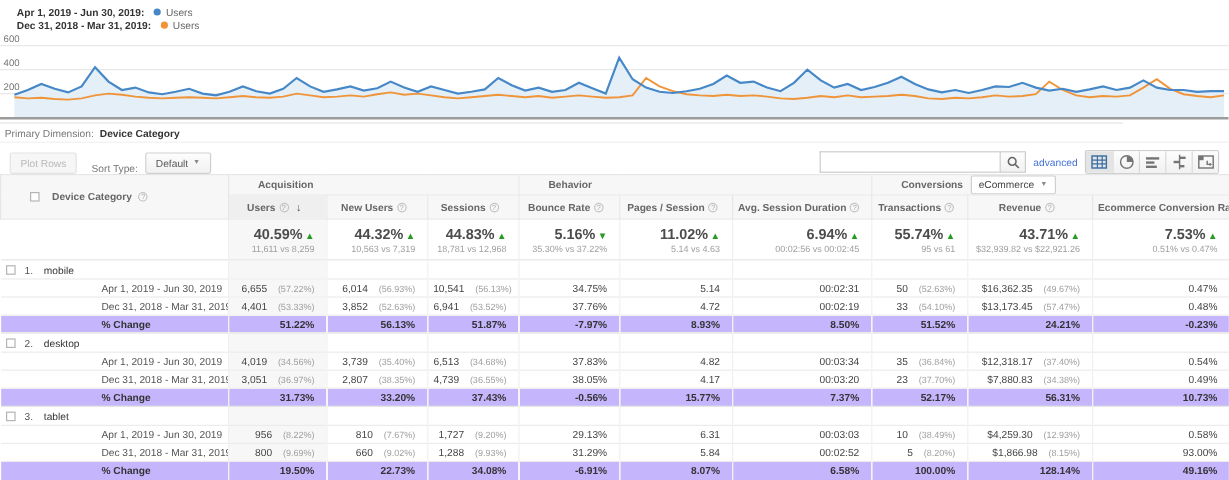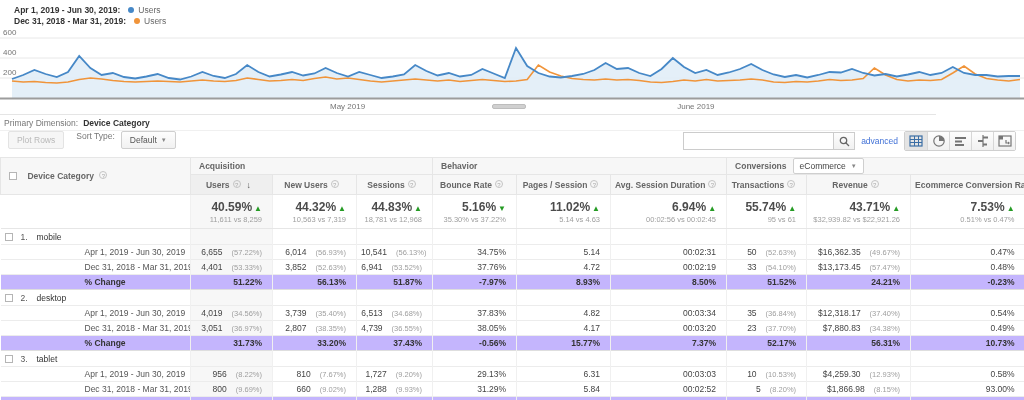--- a/index.html
+++ b/index.html
@@ -18,21 +18,21 @@
   .x-labels { position:relative; height:12px; font-size:8px; color:#757575; }
   .x-label { position:absolute; top:0; }
   .hscroll-pill { position:absolute; left:492px; top:2px; width:34px; height:5px;
     background:#d0d0d0; border:1px solid #bdbdbd; border-radius:2px; }
 
   
   .pd-row { height:16px; display:flex; align-items:center; padding-left:4px;
     font-size:8.5px; border-bottom:1px solid #f0f0f0; }
   .pd-label { color:#777; margin-right:5px; }
   .pd-value { color:#333; font-weight:bold; }
-  .toolbar { height:26px; display:flex; align-items:flex-start; padding:0 8px; gap:6px; }
+  .toolbar { height:26px; display:flex; align-items:flex-end; padding:0 8px; gap:6px; }
   .btn { font-size:8.5px; color:#555; background:linear-gradient(#fdfdfd,#f1f1f1);
     border:1px solid #cfcfcf; border-radius:2px; padding:3px 8px; display:inline-flex;
     align-items:center; gap:4px; cursor:pointer; }
   .btn.disabled { color:#b9b9b9; background:#f6f6f6; border-color:#e3e3e3; }
   .caret { font-size:6px; color:#888; }
   .sort-type-label { font-size:8.5px; color:#777; margin-left:6px; }
   .toolbar-right { margin-left:auto; display:flex; align-items:center; gap:6px; }
   .search-box { display:flex; align-items:center; }
   .search-input { width:150px; height:18px; border:1px solid #ccc; border-right:none;
     font-size:9px; padding:0 4px; outline:none; }
@@ -43,21 +43,21 @@
   .view-btn { width:22px; height:18px; display:flex; align-items:center; justify-content:center;
     background:linear-gradient(#fdfdfd,#f1f1f1); border-left:1px solid #d7d7d7; cursor:pointer; }
   .view-btn:first-child { border-left:none; }
   .view-btn.active { background:#e4e4e4; }
 
   
   table { width:1024px; border-collapse:collapse; table-layout:fixed; }
   th, td { font-size:8.5px; padding:0 10px 0 4px; overflow:hidden; white-space:nowrap; }
   thead th { background:#f7f7f7; color:#666; font-weight:bold; text-align:center;
     border:1px solid #e6e6e6; }
-  tr.band1 th { height:15px; text-align:left; padding-left:8px; }
+  tr.band1 th { height:15px; text-align:left; padding-left:24px; }
   tr.band2 th { height:20px; cursor:pointer; }
   th.device-h { text-align:left; vertical-align:middle; padding-left:6px; }
   .help-circ { display:inline-block; width:8px; height:8px; line-height:8px; border-radius:50%;
     border:1px solid #c4c4c4; color:#aaa; font-size:6px; text-align:center; font-weight:normal;
     margin-left:3px; vertical-align:1px; cursor:pointer; }
   .sort-arrow { color:#555; margin-left:6px; font-size:9px; }
   .conv-band { display:flex; align-items:center; gap:6px; }
   .mini-select { font-size:8.5px; font-weight:normal; color:#444; background:#fff;
     border:1px solid #cfcfcf; border-radius:2px; padding:2px 6px; display:inline-flex;
     align-items:center; gap:5px; cursor:pointer; }
@@ -106,25 +106,20 @@
         <line x1="0" y1="32" x2="1024" y2="32" stroke="#e8e8e8" stroke-width="1"></line>
         <text x="3" y="29" font-size="8" fill="#757575">400</text>
         <line x1="0" y1="12" x2="1024" y2="12" stroke="#e8e8e8" stroke-width="1"></line>
         <text x="3" y="9" font-size="8" fill="#757575">600</text>
         <polygon points="12,72 12.0,53.0 23.2,49.0 34.4,44.0 45.6,48.0 56.8,51.0 68.0,46.0 79.2,30.0 90.4,42.0 101.6,49.0 112.8,47.0 124.0,51.0 135.2,52.5 146.4,50.5 157.6,48.0 168.8,52.0 180.0,53.5 191.2,50.5 202.4,46.0 213.6,50.0 224.8,52.0 236.0,48.0 247.2,39.0 258.4,46.0 269.6,50.5 280.8,48.5 292.0,46.0 303.2,49.5 314.4,47.5 325.6,42.0 336.8,47.0 348.0,50.5 359.2,46.0 370.4,49.0 381.6,52.0 392.8,50.5 404.0,48.5 415.2,39.0 426.4,45.0 437.6,49.5 448.8,47.0 460.0,50.5 471.2,49.0 482.4,43.0 493.6,47.5 504.8,52.0 516.0,22.0 527.2,40.0 538.4,47.0 549.6,50.5 560.8,51.5 572.0,50.0 583.2,48.0 594.4,44.0 605.6,37.0 616.8,43.0 628.0,42.0 639.2,47.0 650.4,50.0 661.6,43.0 672.8,32.0 684.0,41.0 695.2,47.0 706.4,44.0 717.6,49.0 728.8,46.5 740.0,43.0 751.2,38.0 762.4,44.0 773.6,48.5 784.8,51.0 796.0,49.0 807.2,51.5 818.4,49.0 829.6,46.0 840.8,46.5 852.0,43.0 863.2,47.0 874.4,49.5 885.6,48.0 896.8,50.5 908.0,48.5 919.2,46.0 930.4,49.0 941.6,47.0 952.8,41.0 964.0,47.0 975.2,49.0 986.4,49.0 997.6,50.5 1008.8,50.0 1020.0,50.0 1019.9999999999999,72" fill="#e1edf7" opacity="0.9"></polygon>
         <polyline points="12.0,55.0 23.2,56.0 34.4,55.5 45.6,56.5 56.8,57.0 68.0,56.0 79.2,53.5 90.4,52.0 101.6,53.0 112.8,54.5 124.0,55.5 135.2,56.0 146.4,55.5 157.6,55.0 168.8,55.5 180.0,56.0 191.2,55.0 202.4,54.0 213.6,55.0 224.8,55.5 236.0,54.5 247.2,52.0 258.4,53.5 269.6,55.0 280.8,54.5 292.0,53.5 303.2,54.5 314.4,52.5 325.6,51.0 336.8,53.0 348.0,52.0 359.2,53.5 370.4,55.0 381.6,56.0 392.8,55.0 404.0,54.0 415.2,53.0 426.4,54.0 437.6,55.0 448.8,54.0 460.0,55.5 471.2,54.5 482.4,53.5 493.6,54.5 504.8,55.5 516.0,55.0 527.2,53.5 538.4,39.0 549.6,46.0 560.8,50.0 572.0,52.5 583.2,53.5 594.4,54.0 605.6,53.0 616.8,54.0 628.0,53.5 639.2,54.5 650.4,56.0 661.6,56.5 672.8,55.5 684.0,54.0 695.2,55.0 706.4,53.5 717.6,55.0 728.8,54.5 740.0,54.0 751.2,53.0 762.4,54.0 773.6,56.0 784.8,56.5 796.0,55.5 807.2,56.0 818.4,55.0 829.6,53.5 840.8,54.5 852.0,54.0 863.2,52.5 874.4,42.0 885.6,49.0 896.8,53.5 908.0,55.0 919.2,54.0 930.4,54.5 941.6,53.5 952.8,47.0 964.0,40.0 975.2,48.0 986.4,52.5 997.6,54.0 1008.8,55.0 1020.0,53.5" fill="none" stroke="#f0943a" stroke-width="1.6"></polyline>
         <polyline points="12.0,53.0 23.2,49.0 34.4,44.0 45.6,48.0 56.8,51.0 68.0,46.0 79.2,30.0 90.4,42.0 101.6,49.0 112.8,47.0 124.0,51.0 135.2,52.5 146.4,50.5 157.6,48.0 168.8,52.0 180.0,53.5 191.2,50.5 202.4,46.0 213.6,50.0 224.8,52.0 236.0,48.0 247.2,39.0 258.4,46.0 269.6,50.5 280.8,48.5 292.0,46.0 303.2,49.5 314.4,47.5 325.6,42.0 336.8,47.0 348.0,50.5 359.2,46.0 370.4,49.0 381.6,52.0 392.8,50.5 404.0,48.5 415.2,39.0 426.4,45.0 437.6,49.5 448.8,47.0 460.0,50.5 471.2,49.0 482.4,43.0 493.6,47.5 504.8,52.0 516.0,22.0 527.2,40.0 538.4,47.0 549.6,50.5 560.8,51.5 572.0,50.0 583.2,48.0 594.4,44.0 605.6,37.0 616.8,43.0 628.0,42.0 639.2,47.0 650.4,50.0 661.6,43.0 672.8,32.0 684.0,41.0 695.2,47.0 706.4,44.0 717.6,49.0 728.8,46.5 740.0,43.0 751.2,38.0 762.4,44.0 773.6,48.5 784.8,51.0 796.0,49.0 807.2,51.5 818.4,49.0 829.6,46.0 840.8,46.5 852.0,43.0 863.2,47.0 874.4,49.5 885.6,48.0 896.8,50.5 908.0,48.5 919.2,46.0 930.4,49.0 941.6,47.0 952.8,41.0 964.0,47.0 975.2,49.0 986.4,49.0 997.6,50.5 1008.8,50.0 1020.0,50.0" fill="none" stroke="#4688c7" stroke-width="1.8"></polyline>
         <line x1="0" y1="72.5" x2="1024" y2="72.5" stroke="#9c9c9c" stroke-width="2"></line>
       </svg>
   </div>
-  <div class="x-labels" id="x-labels">
-    <div class="hscroll-pill"></div>
-  <div class="x-label" style="left: 330px;">May 2019</div>
-      <div class="x-label" style="left: 677.2px;">June 2019</div>
-    </div>
 </div>
 
 <div class="pd-row">
   <span class="pd-label">Primary Dimension:</span>
   <span class="pd-value">Device Category</span>
 </div>
 
 <div class="toolbar">
   <span class="btn disabled">Plot Rows</span>
   <span class="sort-type-label">Sort Type:</span>
@@ -379,21 +374,21 @@
         <td class="num"></td>
       </tr>
       <tr class="date-row">
         <td class="label-cell">Apr 1, 2019 - Jun 30, 2019</td>
         <td class="num users-col"><span>956</span><span class="sub-pct">(8.22%)</span></td>
         <td class="num"><span>810</span><span class="sub-pct">(7.67%)</span></td>
         <td class="num"><span>1,727</span><span class="sub-pct">(9.20%)</span></td>
         <td class="num"><span>29.13%</span></td>
         <td class="num"><span>6.31</span></td>
         <td class="num"><span>00:03:03</span></td>
-        <td class="num"><span>10</span><span class="sub-pct">(10.53%)</span></td>
+        <td class="num"><span>10</span><span class="sub-pct">(38.49%)</span></td>
         <td class="num"><span>$4,259.30</span><span class="sub-pct">(12.93%)</span></td>
         <td class="num"><span>0.58%</span></td>
       </tr>
       <tr class="date-row">
         <td class="label-cell">Dec 31, 2018 - Mar 31, 2019</td>
         <td class="num users-col"><span>800</span><span class="sub-pct">(9.69%)</span></td>
         <td class="num"><span>660</span><span class="sub-pct">(9.02%)</span></td>
         <td class="num"><span>1,288</span><span class="sub-pct">(9.93%)</span></td>
         <td class="num"><span>31.29%</span></td>
         <td class="num"><span>5.84</span></td>

